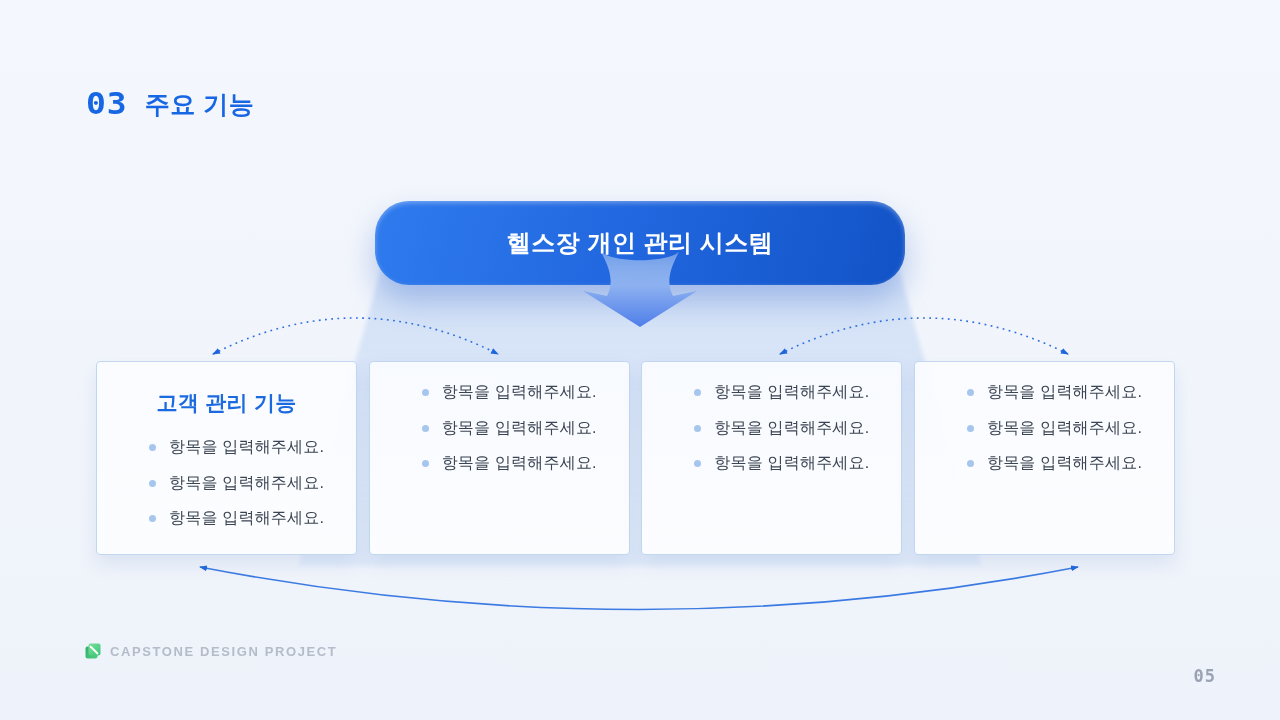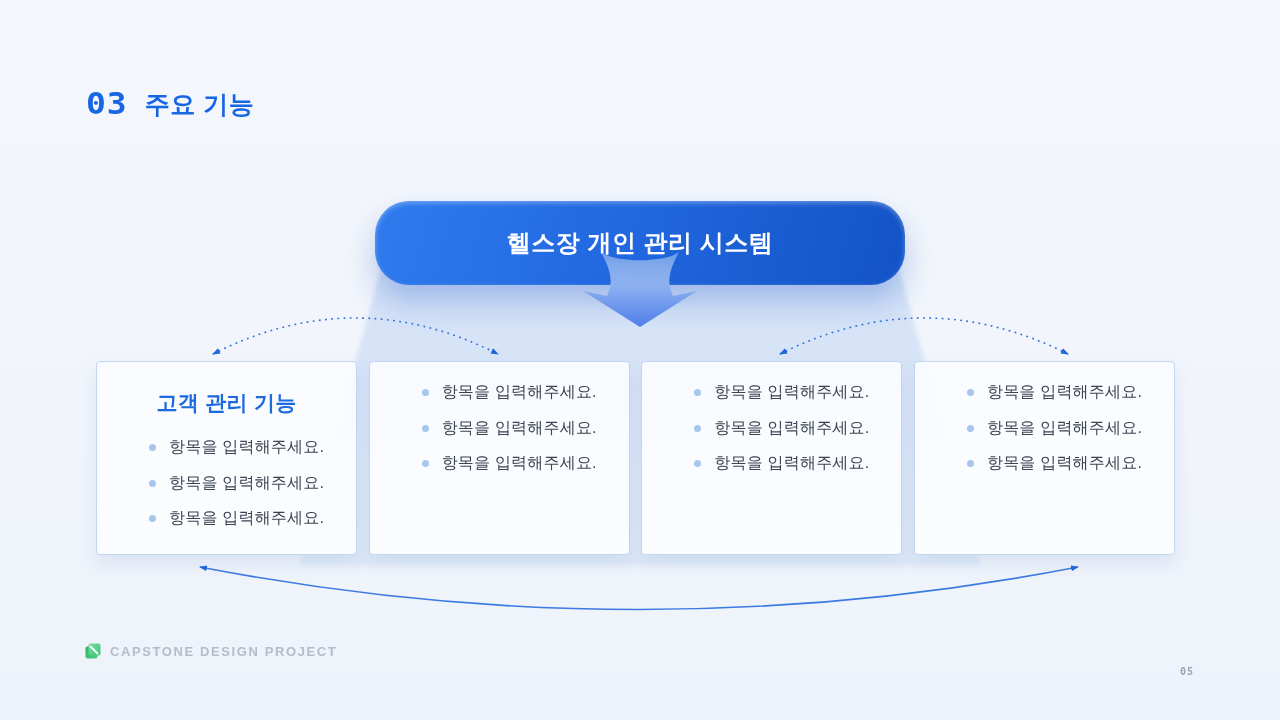--- a/index.html
+++ b/index.html
@@ -50,21 +50,21 @@
   .fbox li { display:flex; align-items:center; margin-bottom:14.5px; }
   .dot { width:7px; height:7px; border-radius:50%; background:#a6c6ee; margin-right:13px; flex:none; }
   .fbox li span.txt { font-size:16px; color:#3b4452; letter-spacing:0.2px; }
 
   
   .footer-brand { position:absolute; left:84px; top:642px; display:flex; align-items:center; }
   .footer-brand .brand-text {
     margin-left:8px; font-size:13px; font-weight:700; color:#b5bcc9; letter-spacing:1.6px;
   }
   .page-num {
-    position:absolute; right:86px; top:666px; font-size:10px; font-weight:700;
+    position:absolute; right:64px; top:666px; font-size:17px; font-weight:700;
     color:#9aa3b3; letter-spacing:1px;
     font-family:"DejaVu Sans Mono","Liberation Mono",monospace;
   }
 </style>
 </head>
 <body>
 
 <div class="slide">
 
   <svg class="gfx" width="1280" height="720" viewBox="0 0 1280 720">

